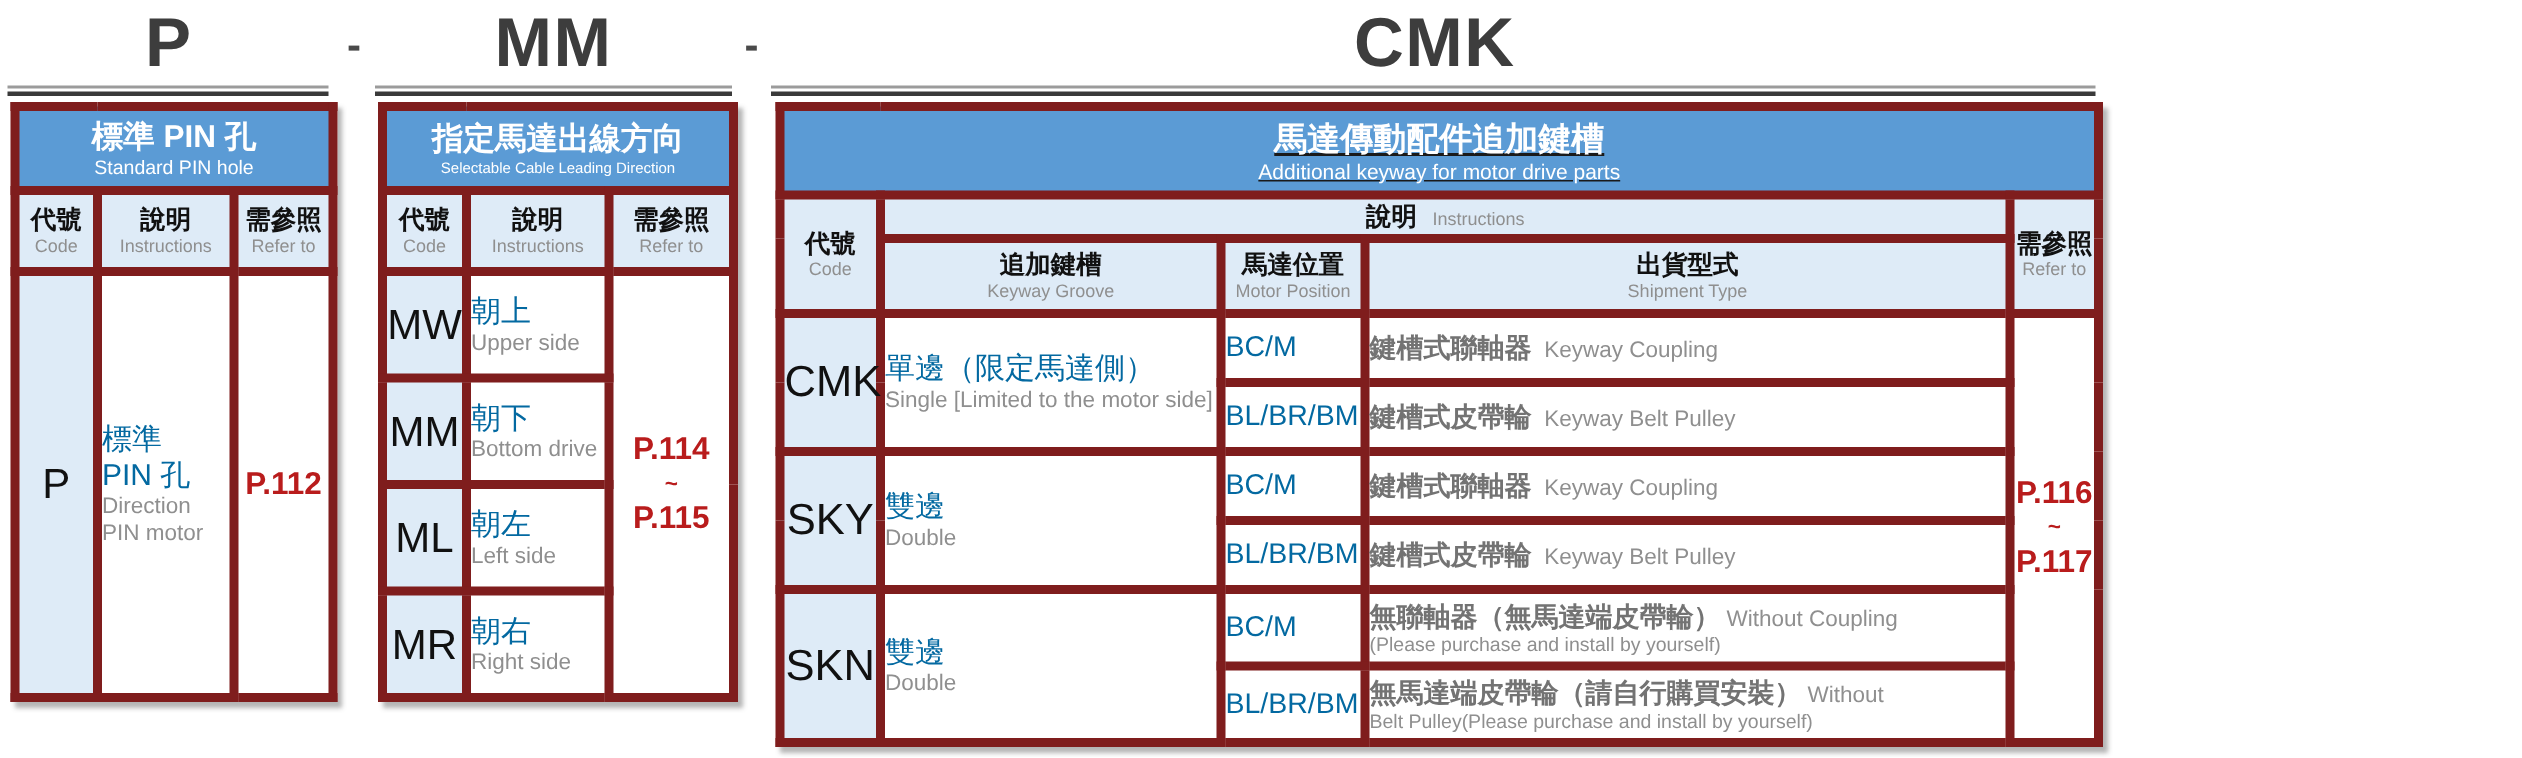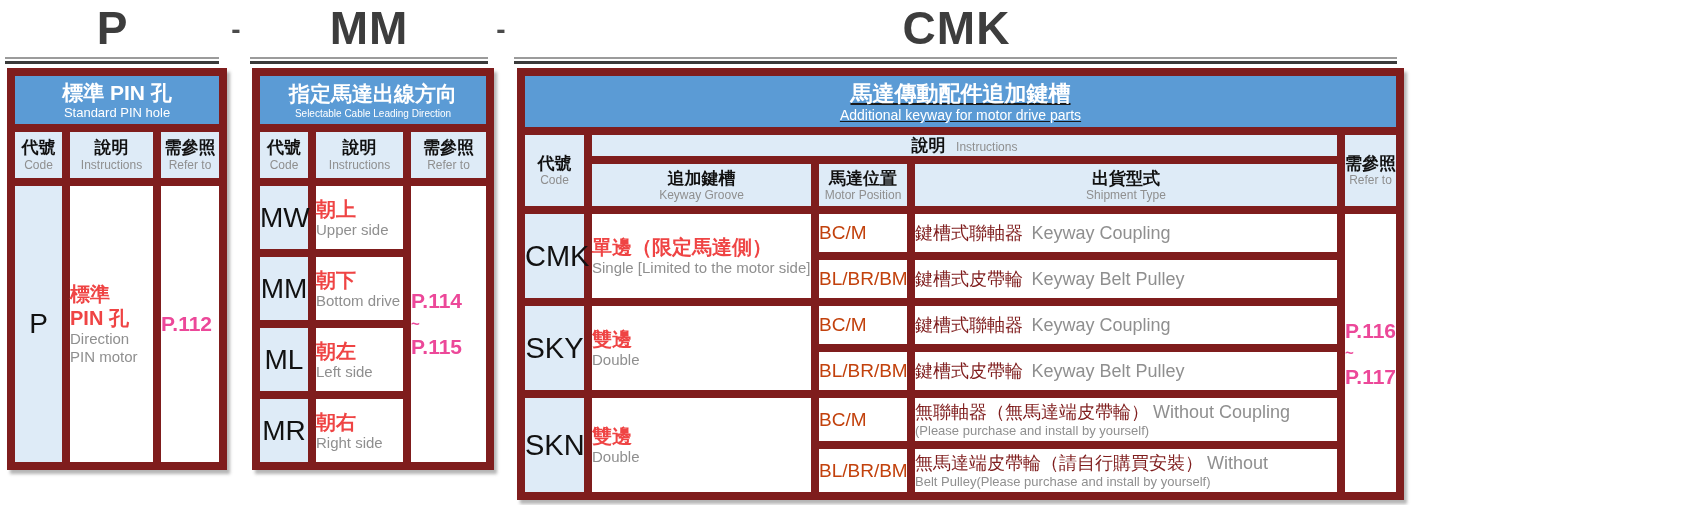--- a/index.html
+++ b/index.html
@@ -22,49 +22,49 @@
     position:absolute; top:57px; height:2px; background:transparent;
     border-top:2px solid #9b9b9b; border-bottom:3px solid #3a3a3a;
     box-sizing:content-box;
   }
   
   table.t {
     position:absolute; border-collapse:collapse; table-layout:fixed;
     background:#fff; box-shadow:3px 4px 3px rgba(90,90,90,0.45);
     border:3px solid #111;
   }
-  .t td, .t th { border:8px solid #7f1d1d; padding:0; vertical-align:middle; font-weight:normal; }
+  .t td, .t th { border:6px solid #7f1d1d; padding:0; vertical-align:middle; font-weight:normal; }
   .title-cell { background:#5B9BD5; color:#ffffff; text-align:center; }
   .title-cell .title-zh { display:block; font-size:21px; font-weight:600; line-height:1.25; }
   .title-cell .title-en { display:block; font-size:13px; line-height:1.1; }
   .t2 .title-cell .title-en { font-size:10px; }
   .t3 .title-cell .title-zh { font-size:22px; }
   .t3 .title-cell .title-en { font-size:14px; }
 
   .hd { background:#DEEBF7; text-align:center; }
   .hd .zh { display:block; font-size:17px; font-weight:bold; color:#111; line-height:1.25; }
   .hd .en { display:block; font-size:12px; color:#8f8f8f; line-height:1.15; }
   .hd-inline .zh, .hd-inline .en { display:inline; }
   .hd-inline .en { margin-left:6px; }
 
   .code-cell { background:#DEEBF7; text-align:center; font-weight:bold; font-size:28px; color:#111; }
   .t3 .code-cell { font-size:29px; }
 
   .instr-cell { text-align:left; padding:4px 4px 4px 9px; background:#fff; }
-  .instr-cell .zh { display:block; font-size:20px; font-weight:bold; color:#ef4444; line-height:1.2; }
+  .instr-cell .zh { display:block; font-size:20px; font-weight:normal; color:#0369a1; line-height:1.2; }
   .instr-cell .en { display:block; font-size:15px; color:#8f8f8f; line-height:1.2; }
 
-  .refer-cell { background:#fff; color:#ec4899; }
+  .refer-cell { text-align:center; background:#fff; color:#b91c1c; }
   .refer-cell .pg { display:block; font-size:21px; font-weight:bold; line-height:1.4; }
   .refer-cell .tilde { display:block; font-size:15px; font-weight:bold; line-height:1.1; }
 
-  .motor-cell { background:#fff; font-size:19px; font-weight:bold; color:#c2410c; padding-left:8px; text-align:left; }
+  .motor-cell { background:#fff; font-size:19px; font-weight:bold; color:#0369a1; padding-left:8px; text-align:left; }
   .ship-cell { background:#fff; text-align:left; padding:2px 4px 2px 8px; }
-  .ship-cell .zh { font-size:18px; font-weight:normal; color:#7f1d1d; }
-  .ship-cell .en { font-size:18px; color:#8f8f8f; margin-left:4px; }
+  .ship-cell .zh { font-size:18px; font-weight:bold; color:#737373; }
+  .ship-cell .en { font-size:15px; color:#8f8f8f; margin-left:4px; }
   .ship-cell .en2 { display:block; font-size:13px; color:#8f8f8f; line-height:1.15; }
 </style>
 </head>
 <body>
 
 <div class="canvas">
 
   <div class="code-letter" style="left:7px;width:211px;">P</div>
   <div class="code-sep" style="left:218px;width:36px;">-</div>
   <div class="code-letter" style="left:252px;width:234px;">MM</div>

